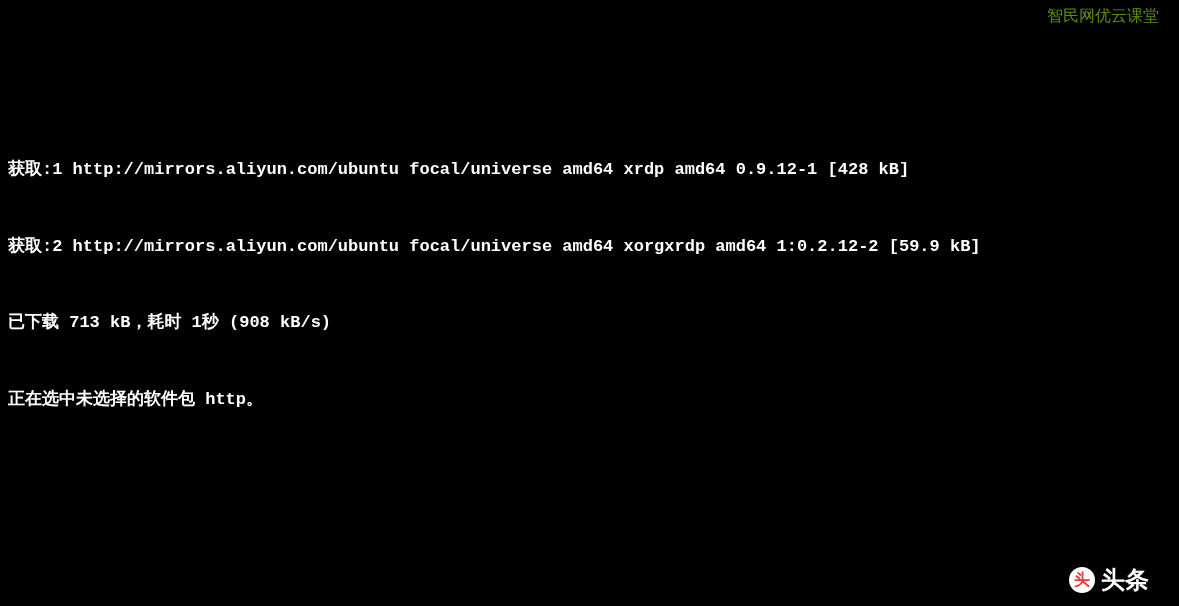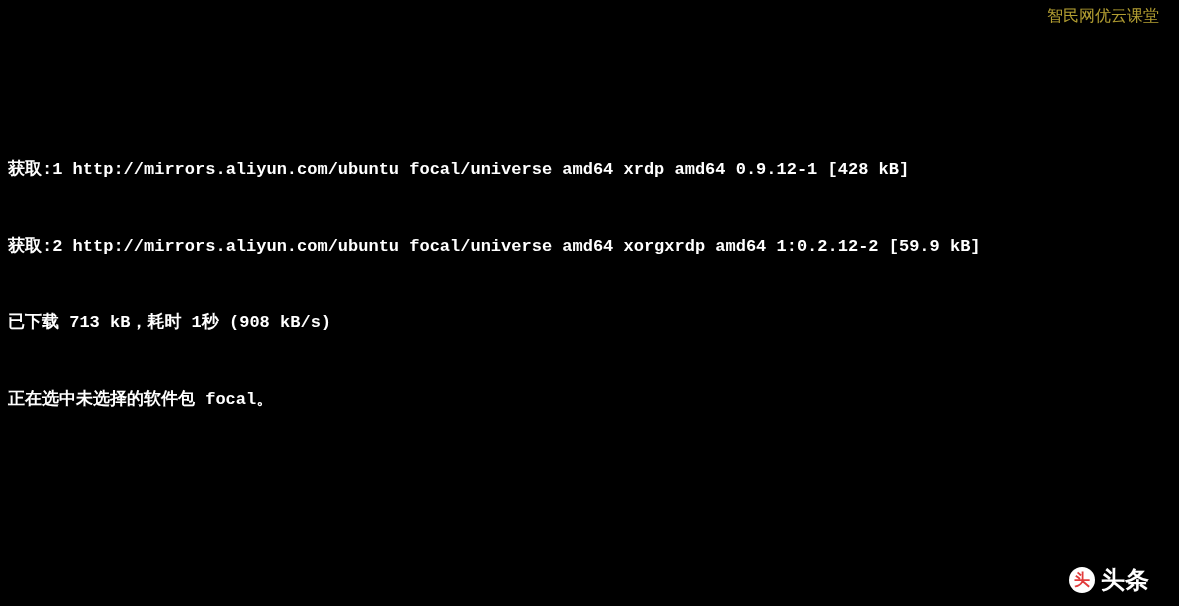--- a/index.html
+++ b/index.html
@@ -22,21 +22,21 @@
     }
     .terminal-line {
       display: block;
       white-space: pre;
       font-weight: bold;
     }
     .watermark-top {
       position: absolute;
       top: 4px;
       right: 20px;
-      color: #fde047;
+      color: #84cc16;
       font-size: 16px;
       font-family: 'Microsoft YaHei', sans-serif;
       opacity: 0.7;
     }
     .watermark-bottom {
       position: absolute;
       bottom: 8px;
       right: 30px;
       font-family: 'Microsoft YaHei', sans-serif;
       font-size: 24px;
@@ -62,21 +62,21 @@
   </style>
 </head>
 <body>
 
 
 
 <div>
   <span class="terminal-line">获取:1 http://mirrors.aliyun.com/ubuntu focal/universe amd64 xrdp amd64 0.9.12-1 [428 kB]</span>
   <span class="terminal-line">获取:2 http://mirrors.aliyun.com/ubuntu focal/universe amd64 xorgxrdp amd64 1:0.2.12-2 [59.9 kB]</span>
   <span class="terminal-line">已下载 713 kB，耗时 1秒 (908 kB/s)</span>
-  <span class="terminal-line">正在选中未选择的软件包 focal。</span>
+  <span class="terminal-line">正在选中未选择的软件包 http。</span>
   
   
   
   
   
   <span class="terminal-line"></span>
   
   <span class="terminal-line"></span>
   
   <span class="terminal-line"></span>

